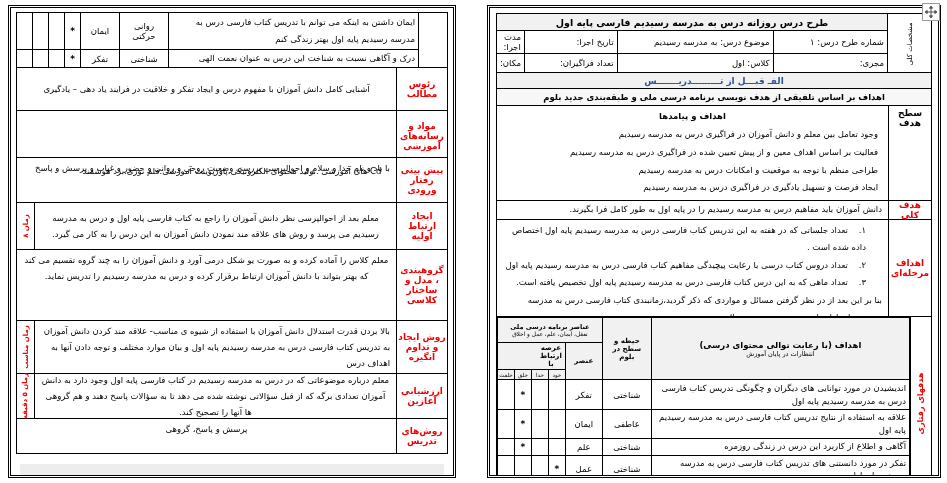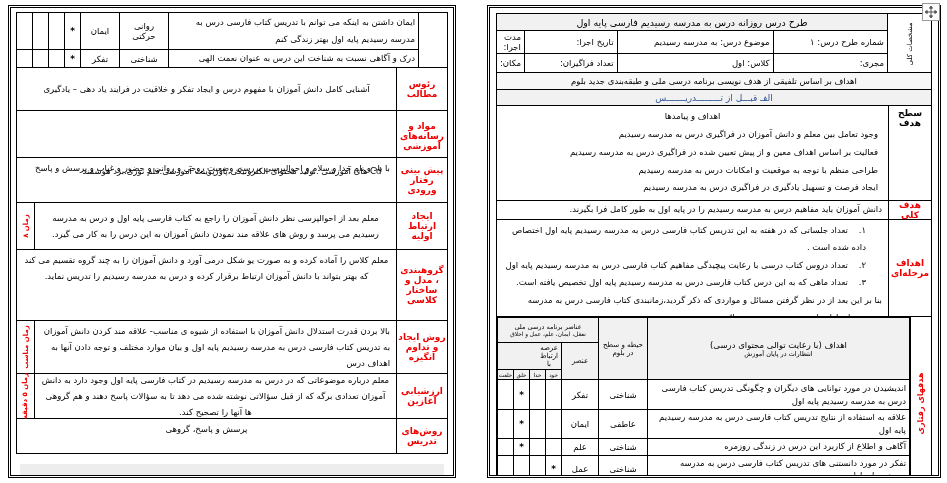--- a/index.html
+++ b/index.html
@@ -4,21 +4,21 @@
 <style>
   html,body{margin:0;padding:0;background:#fff;}
   body{width:947px;height:483px;overflow:hidden;font-family:"DejaVu Sans",sans-serif;direction:rtl;color:#000;}
   .canvas{position:relative;width:947px;height:483px;background:#fff;}
   .page{position:absolute;top:5px;height:473px;border:3px double #000;box-sizing:border-box;background:#fff;overflow:hidden;}
   .page-right{left:487px;width:454px;padding:5px 6px;}
   .page-left{left:8px;width:448px;padding:4px 5px;}
   table{border-collapse:collapse;width:100%;direction:rtl;}
   td,th{border:1px solid #000;padding:1px 3px;font-size:8.5px;font-weight:normal;vertical-align:middle;}
   .gray{background:#f1f1f1;}
-  .bold{font-weight:normal;}
+  .bold{font-weight:bold;}
   .center{text-align:center;}
   .red{color:#f00000;}
   .blue{color:#2e5496;}
   .vtext{display:inline-block;transform:rotate(-90deg);white-space:nowrap;}
   .row-bar{border:1px solid #000;border-top:none;font-size:9px;text-align:center;display:flex;align-items:center;justify-content:center;}
   .sec{display:flex;border:1px solid #000;border-top:none;align-items:stretch;}
   .sec > aside{width:48px;flex:0 0 48px;border-left:1px solid #000;display:flex;align-items:center;justify-content:center;text-align:center;font-size:9px;font-weight:bold;padding:1px;}
   .sec > .content{flex:1;font-size:8.5px;line-height:1.9;padding:2px 6px;display:flex;flex-direction:column;justify-content:center;}
   .sec > .zaman{width:17px;flex:0 0 17px;border-right:1px solid #000;display:flex;align-items:center;justify-content:center;}
   .zaman span{font-size:7px;color:#f00000;font-weight:bold;}
@@ -50,23 +50,23 @@
       </tr>
       <tr>
         <td style="height:16px;">مجری:</td>
         <td>کلاس: اول</td>
         <td>تعداد فراگیران:</td>
         <td>مکان:</td>
       </tr>
     </tbody>
       </table>
 
+    <div class="row-bar gray blue bold" style="height:15px;">الفـ قبـــل از تـــــــــدریـــــــس</div>
+
     <div class="row-bar bold" style="height:16px;background:#f7f7f7;font-size:8.5px;">اهداف بر اساس تلفیقی از هدف نویسی برنامه درسی ملی و طبقه‌بندی جدید بلوم</div>
-
-    <div class="row-bar gray blue bold" style="height:15px;">الفـ قبـــل از تـــــــــدریـــــــس</div>
 
     <div class="sec" style="height:94px;">
       <aside style="width:40px;flex:0 0 40px;align-items:flex-start;padding-top:2px;">سطح هدف</aside>
       <div class="content" style="justify-content:flex-start;line-height:2.1;">
         <div class="bold center">اهداف و پیامدها</div>
         <div style="text-align:right;padding-right:4px;">وجود تعامل بین معلم و دانش آموزان در فراگیری درس به مدرسه رسیدیم</div>
         <div style="text-align:right;padding-right:4px;">فعالیت بر اساس اهداف معین و از پیش تعیین شده در فراگیری درس به مدرسه رسیدیم</div>
         <div style="text-align:right;padding-right:4px;">طراحی منظم با توجه به موقعیت و امکانات درس به مدرسه رسیدیم</div>
         <div style="text-align:right;padding-right:4px;">ایجاد فرصت و تسهیل یادگیری در فراگیری درس به مدرسه رسیدیم</div>
       </div>

